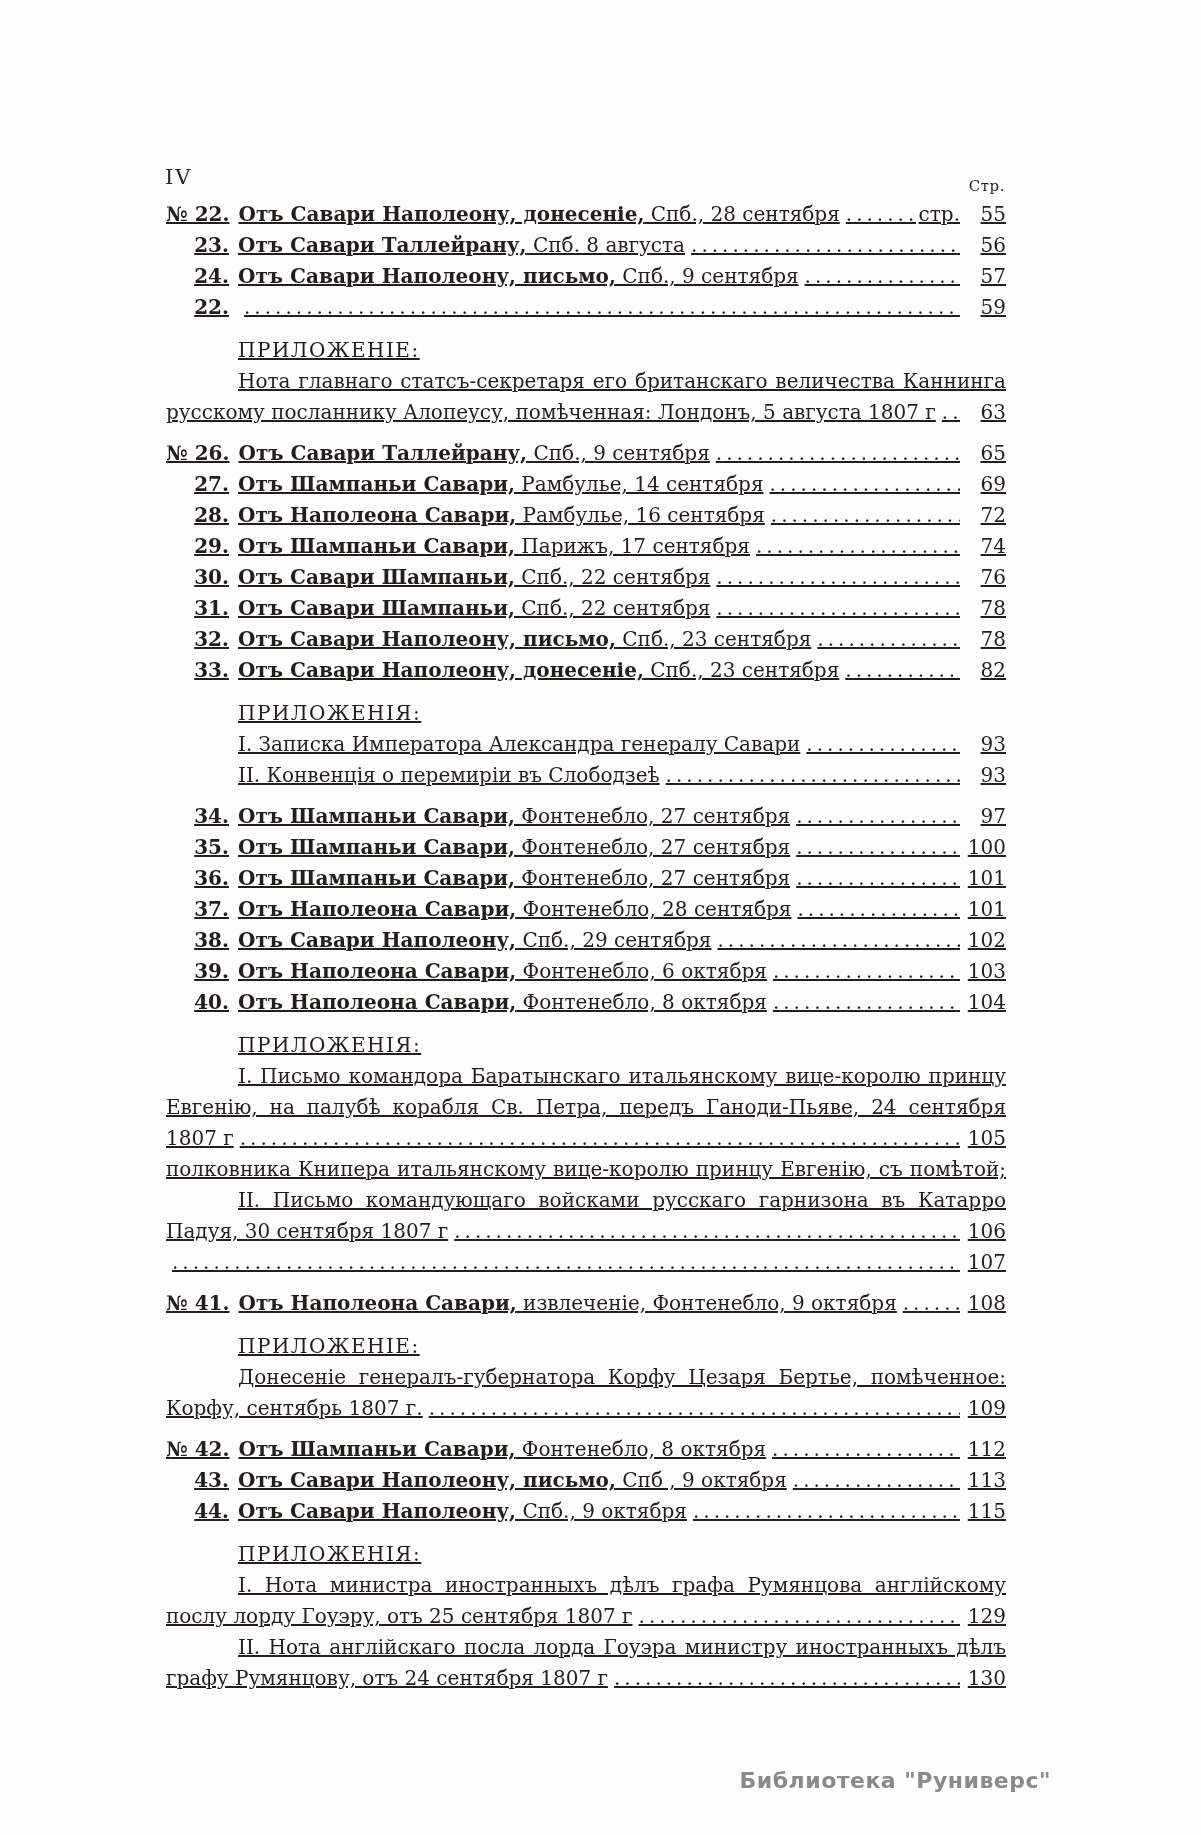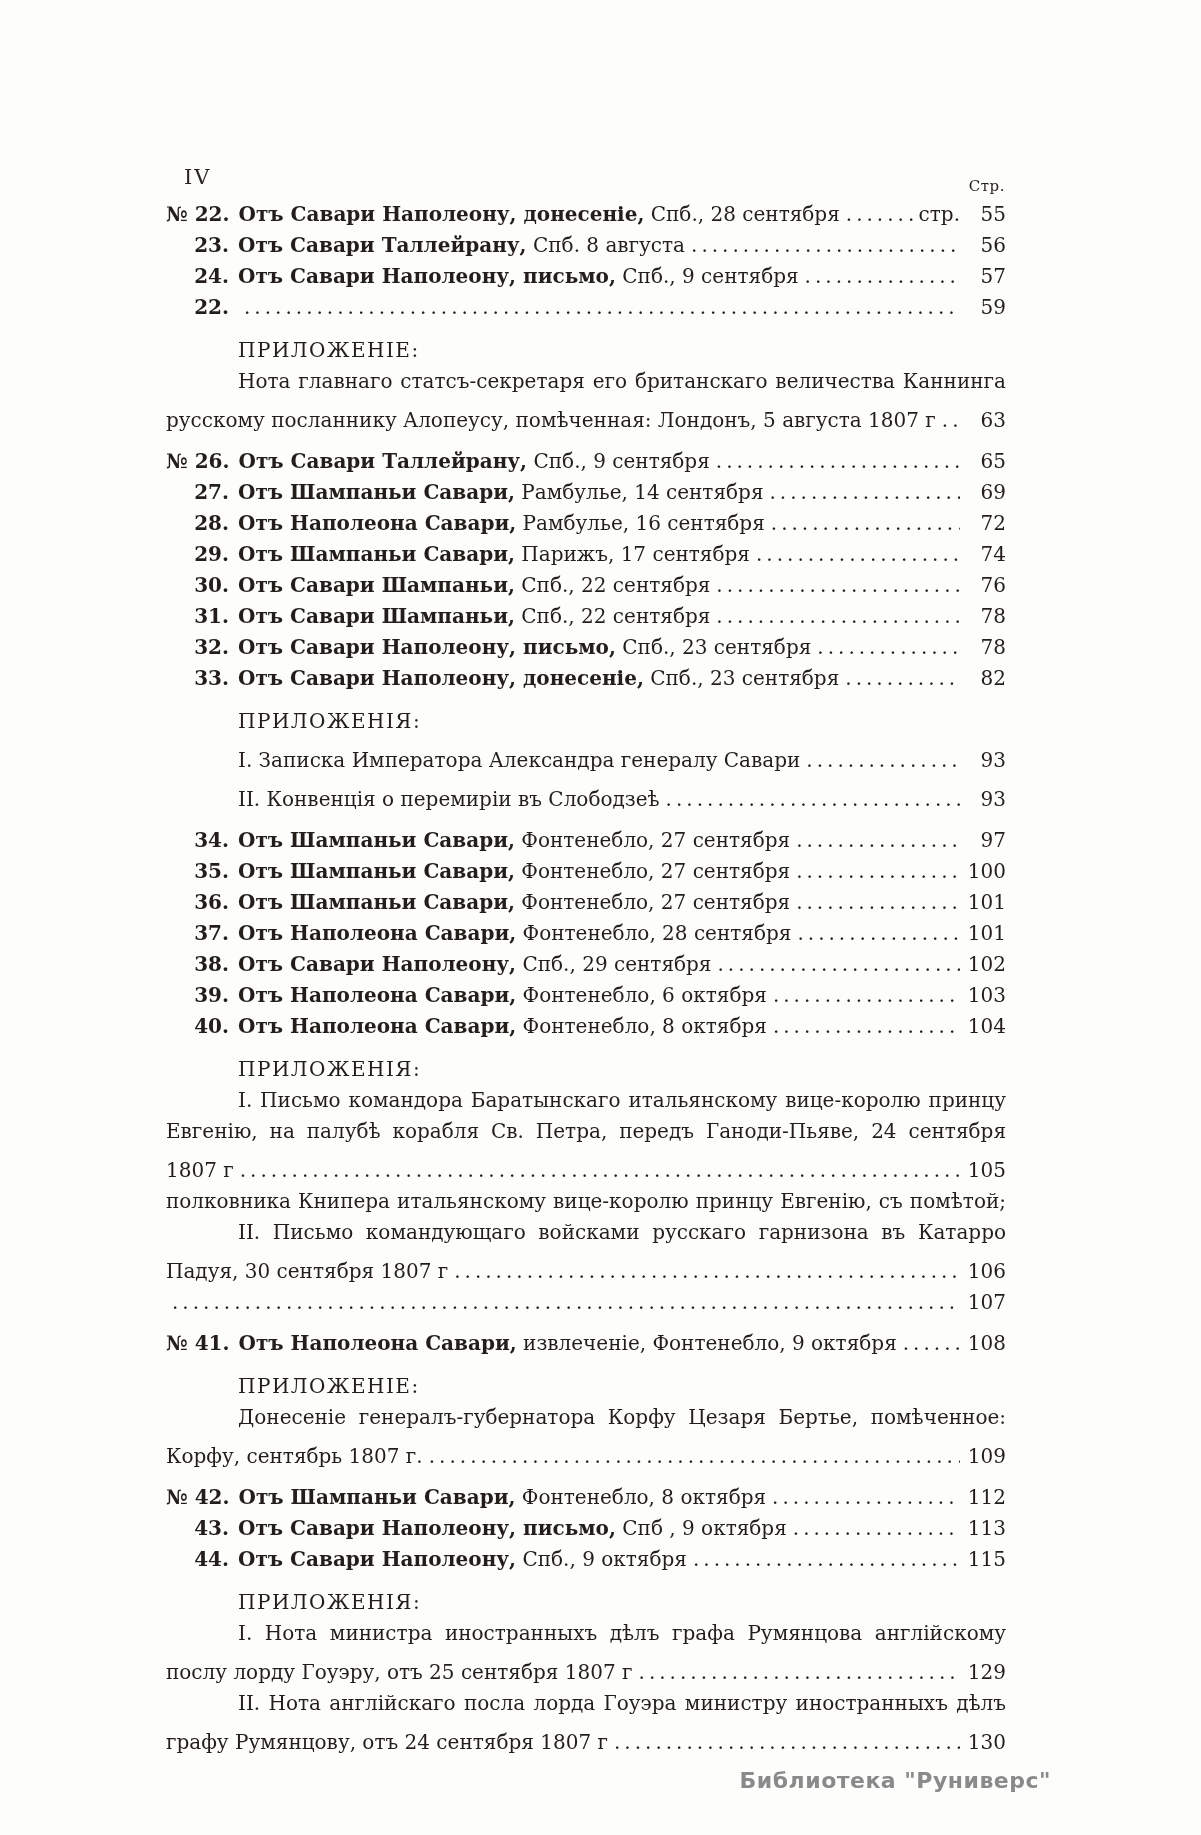--- a/index.html
+++ b/index.html
@@ -6,30 +6,30 @@
   body{
     width:1201px;height:1835px;
     background:#fdfdfc;
     font-family:"DejaVu Serif","Liberation Serif",serif;
     color:#231e1a;
     position:relative;
     overflow:hidden;
   }
   .folio{
     position:absolute;left:165px;top:165px;
-    font-size:21px;letter-spacing:2px;color:#2a2520;margin-left:19px;
+    font-size:21px;letter-spacing:2px;color:#2a2520;
   }
   .content{
     position:absolute;left:166px;top:177px;width:840px;
   }
   .pg-header{
     text-align:right;font-size:15px;line-height:18px;
     letter-spacing:0.5px;margin-bottom:4px;padding-right:1px;
   }
-  .sec{margin-top:10px;}
+  .sec{margin-top:10px;text-decoration:underline;}
   .sec:first-of-type{margin-top:0;}
   .row{
     display:flex;align-items:baseline;
     line-height:31px;font-size:20px;
   }
   .num{
     flex:0 0 72px;box-sizing:border-box;
     text-align:right;padding-right:9px;
     font-weight:bold;white-space:nowrap;
   }
@@ -47,21 +47,21 @@
   .app-heading{
     margin:12px 0 0 72px;
     font-size:20px;line-height:31px;letter-spacing:1.5px;
   }
   .app-item{margin:0;}
   .jline{
     font-size:20px;line-height:31px;
     text-align:justify;text-align-last:justify;
   }
   .jline.first{text-indent:72px;}
-  .last-row .ltext{white-space:nowrap;margin-top:8px;}
+  .last-row .ltext{white-space:nowrap;}
   .last-row .ltext.indented{padding-left:72px;}
   .watermark{
     position:absolute;top:1768px;right:150px;
     font-family:"DejaVu Sans","Liberation Sans",sans-serif;
     font-weight:bold;font-size:22px;color:#8a8a8a;
     letter-spacing:0.5px;
   }
 </style>
 </head>
 <body>

